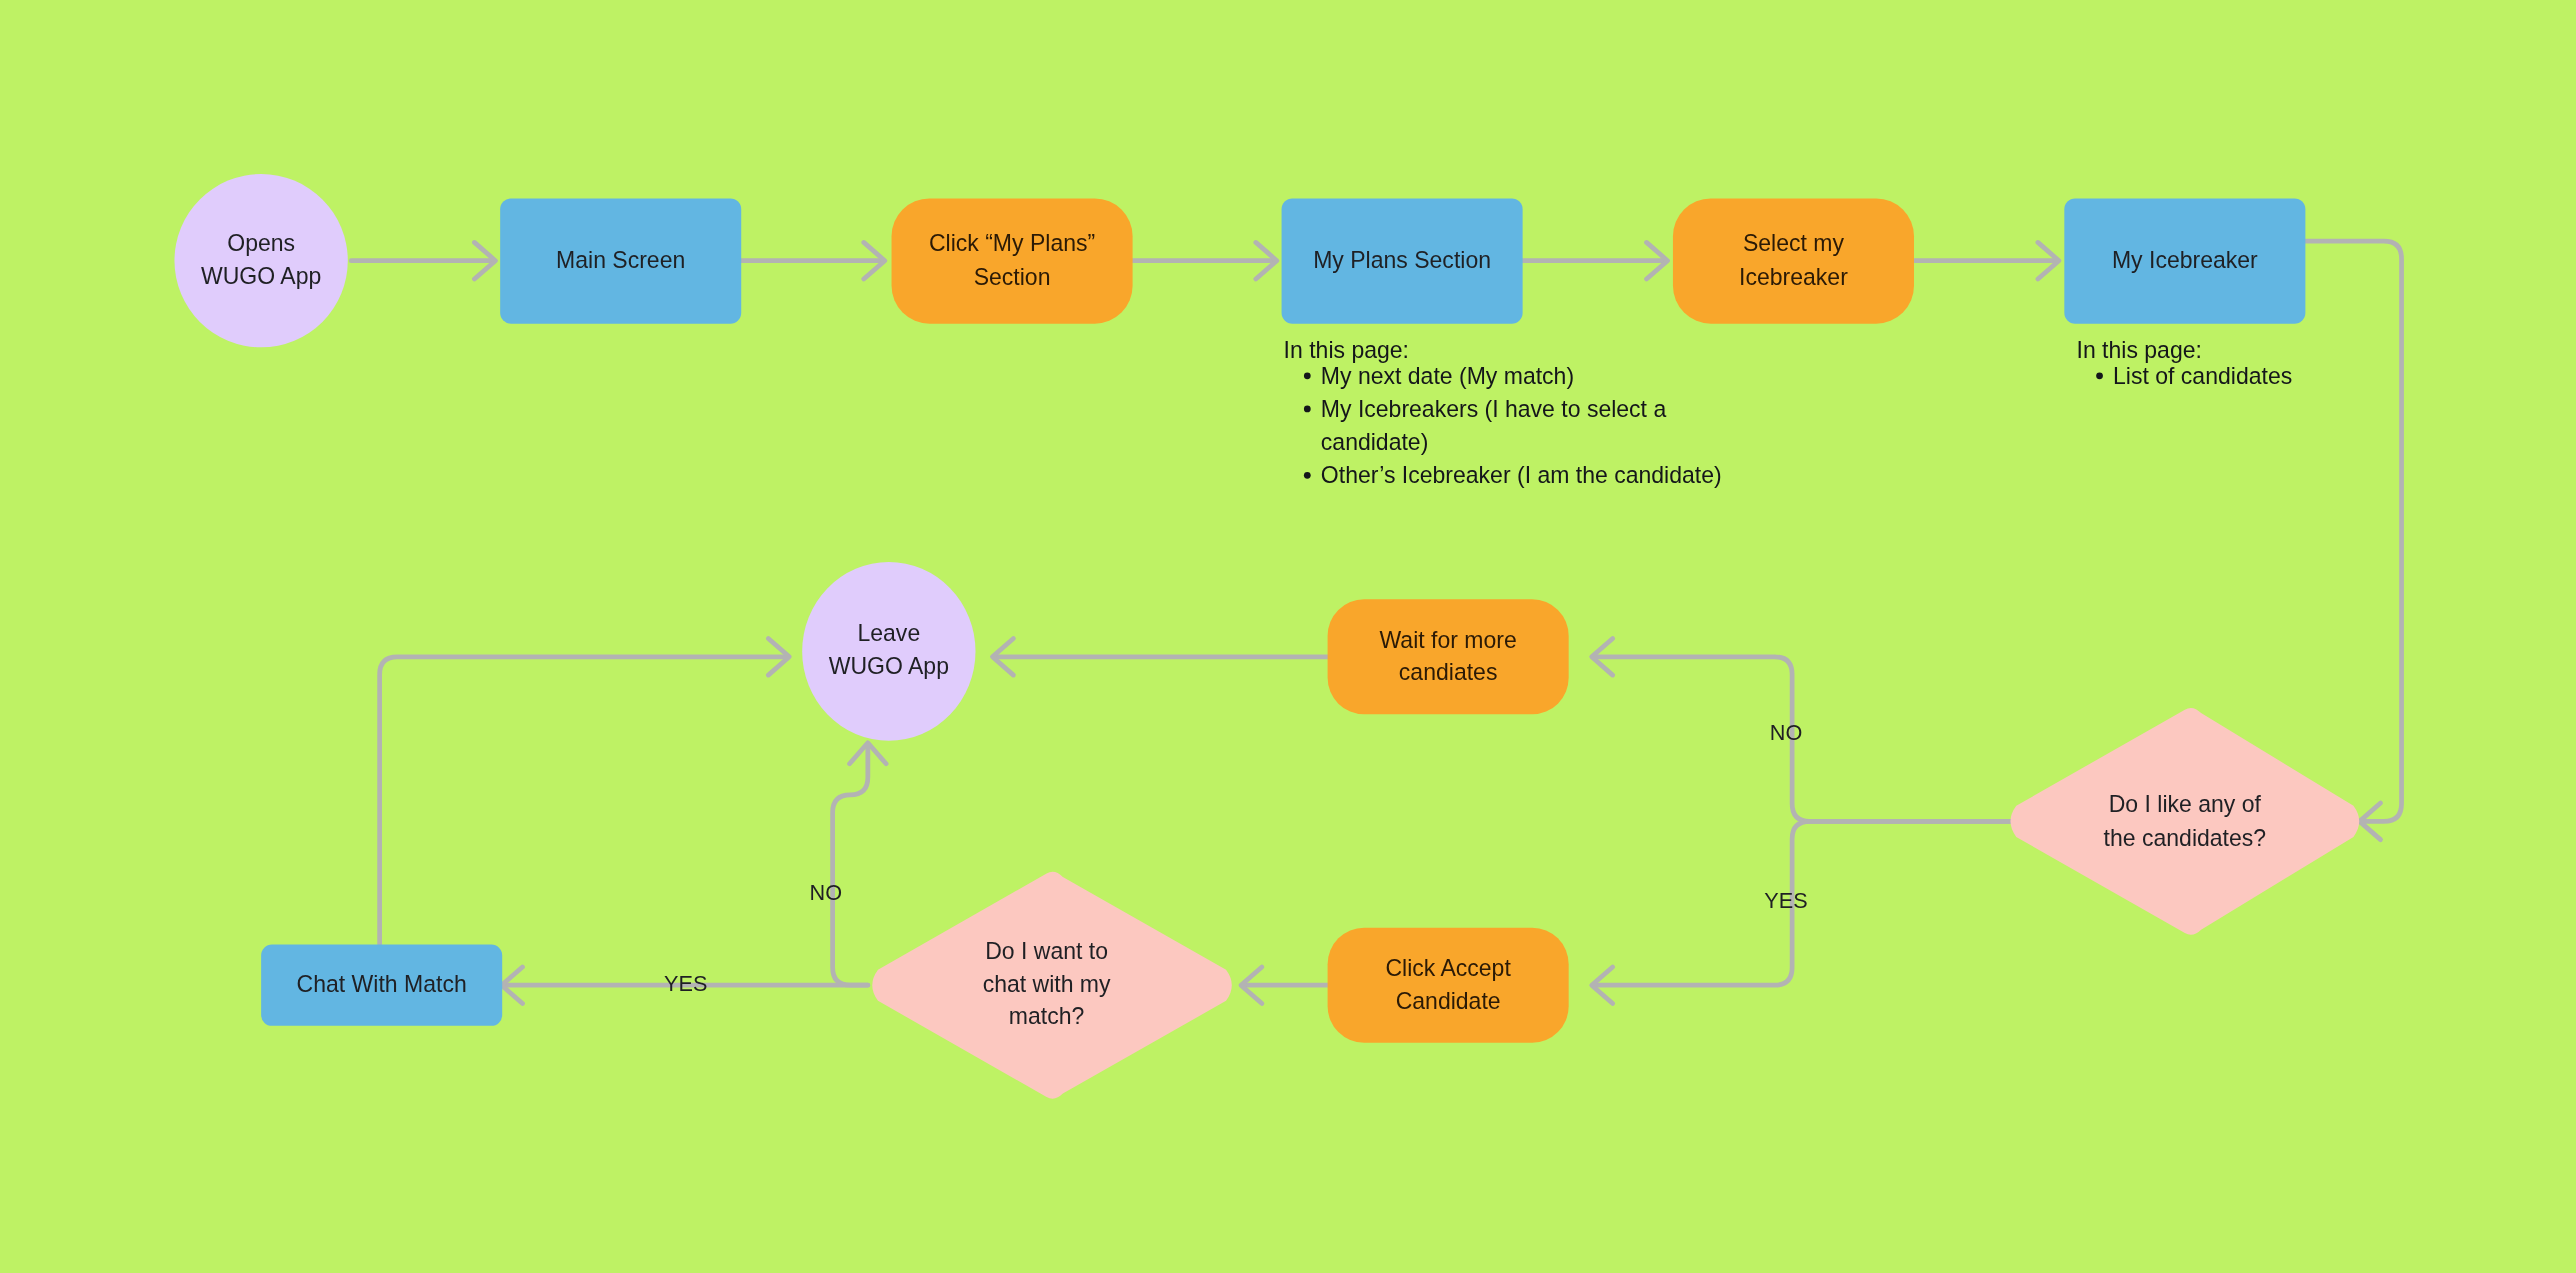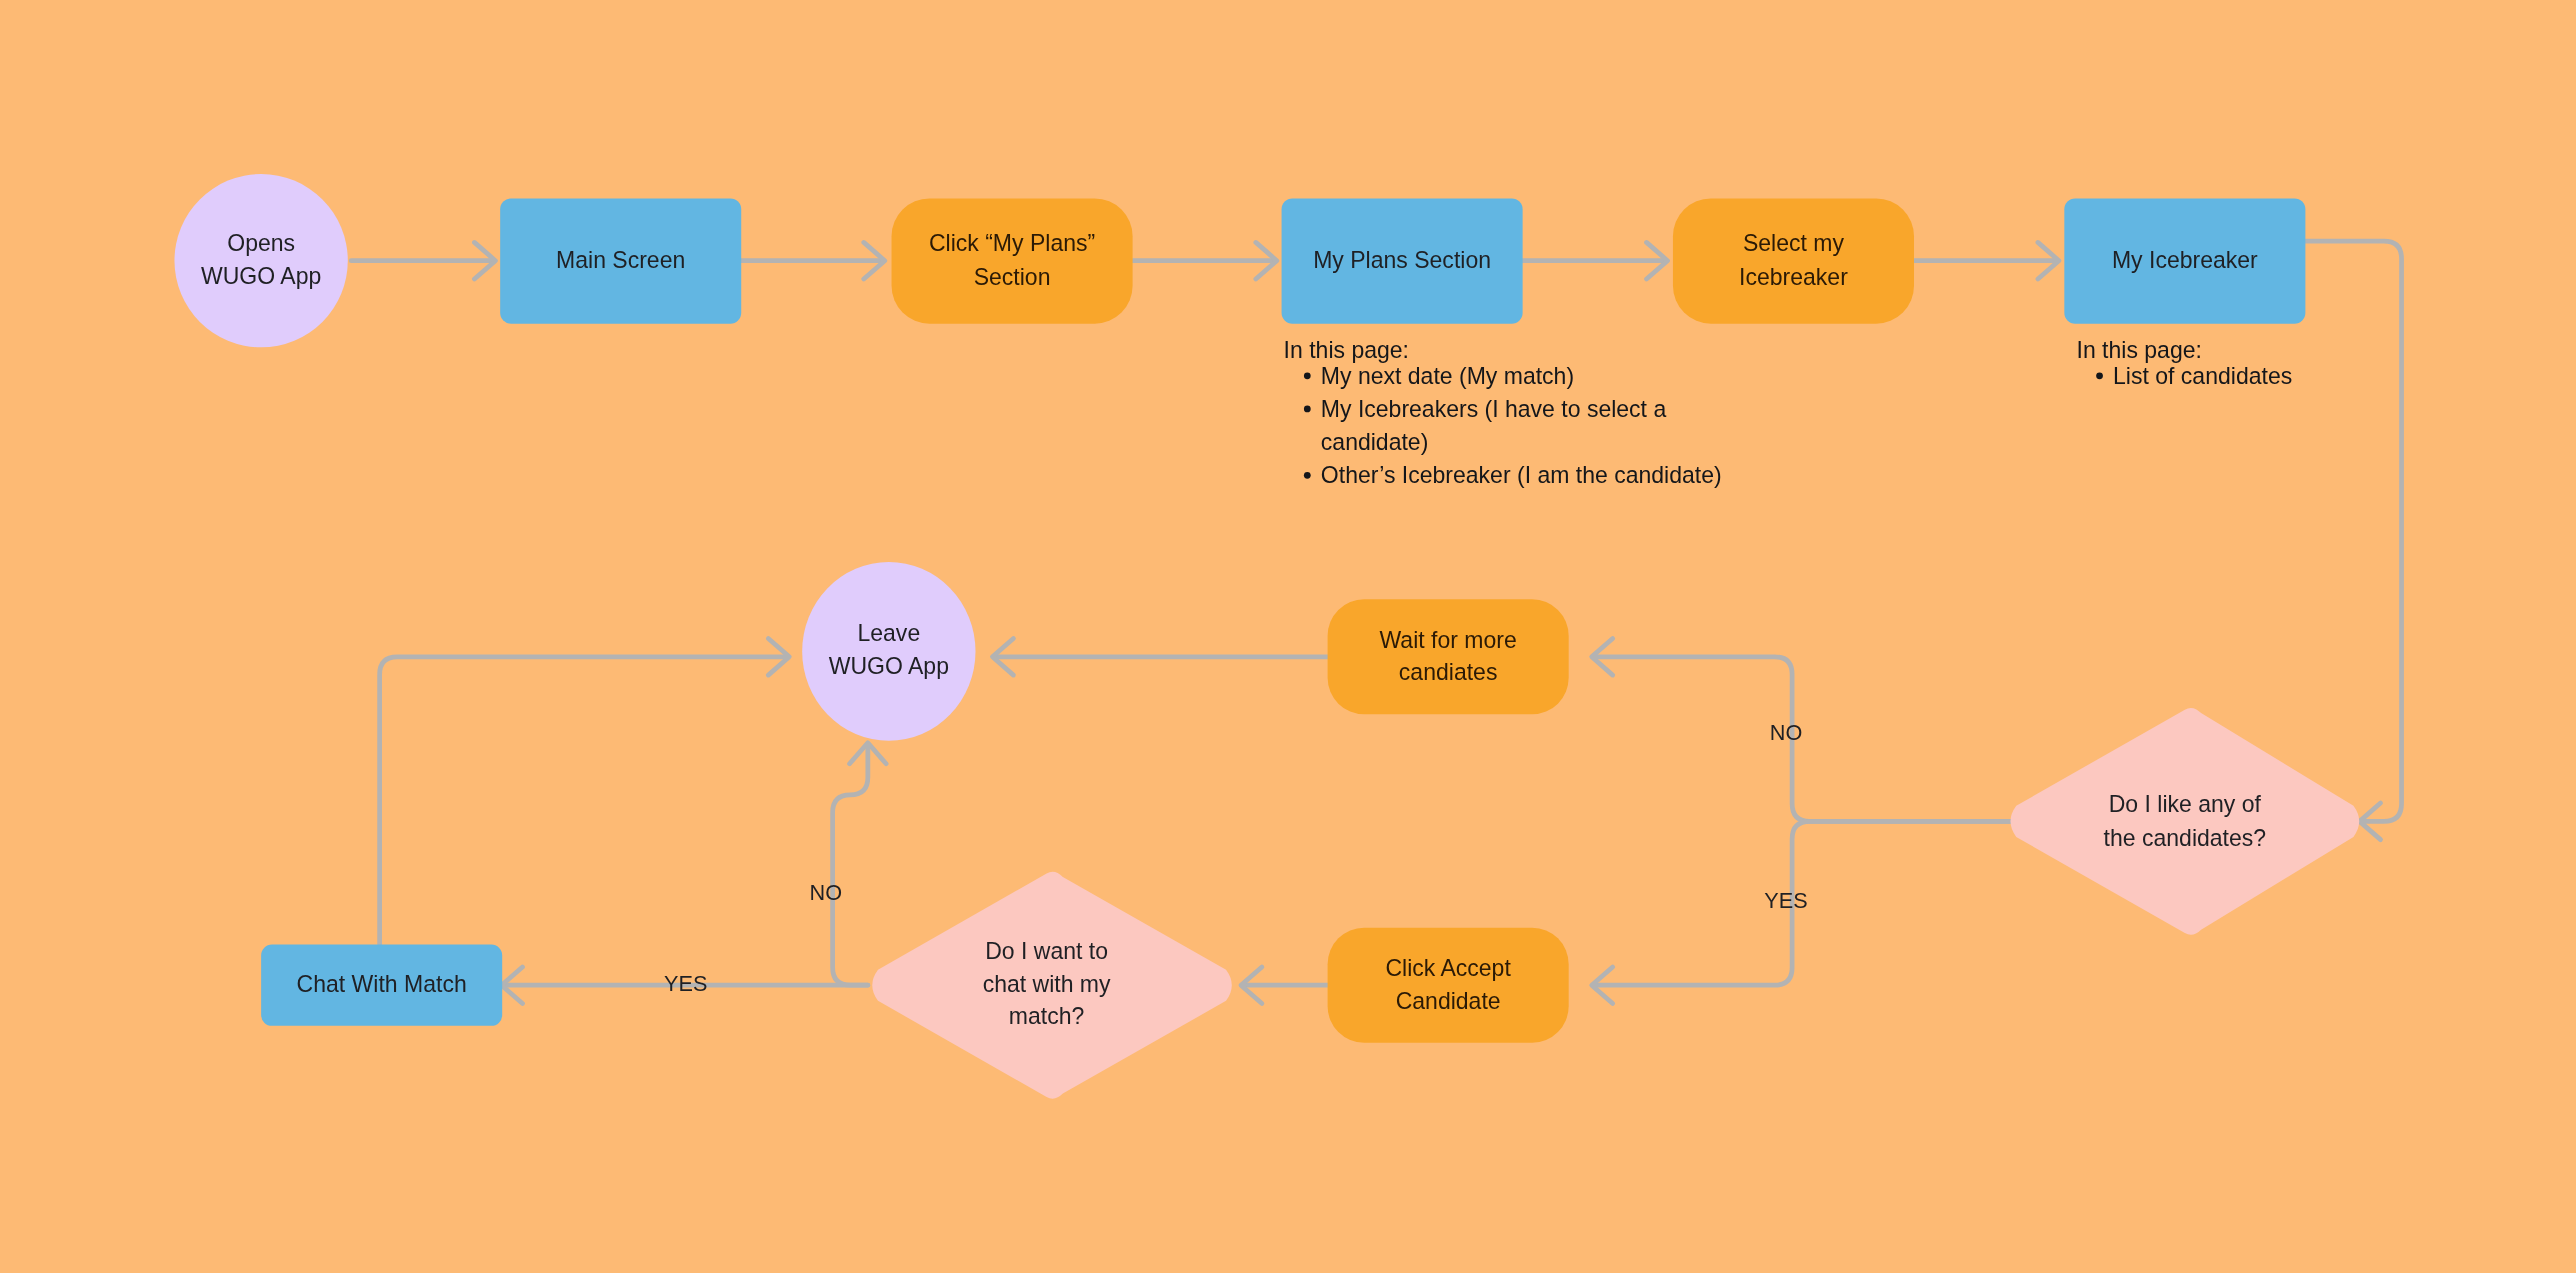--- a/index.html
+++ b/index.html
@@ -11,21 +11,21 @@
   body {
     width: 2576px;
     height: 1273px;
     font-family: "Liberation Sans", sans-serif;
     overflow: hidden;
   }
   #canvas {
     position: relative;
     width: 2576px;
     height: 1273px;
-    background: #fdba74;
+    background: #bef264;
   }
   svg#flow {
     position: absolute;
     left: 0;
     top: 0;
     width: 2576px;
     height: 1273px;
     display: block;
   }
   .node-label {

